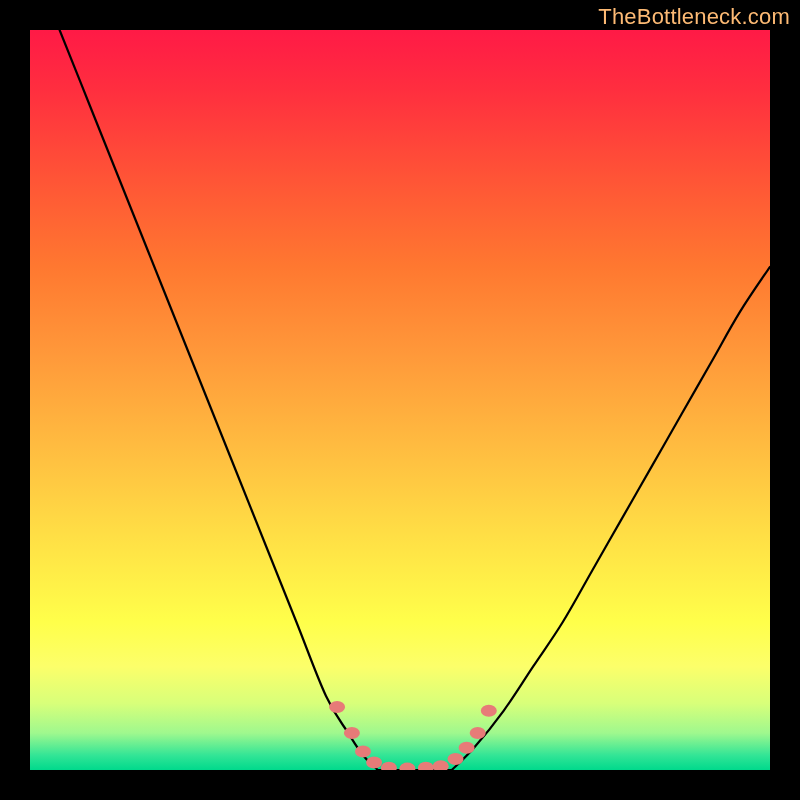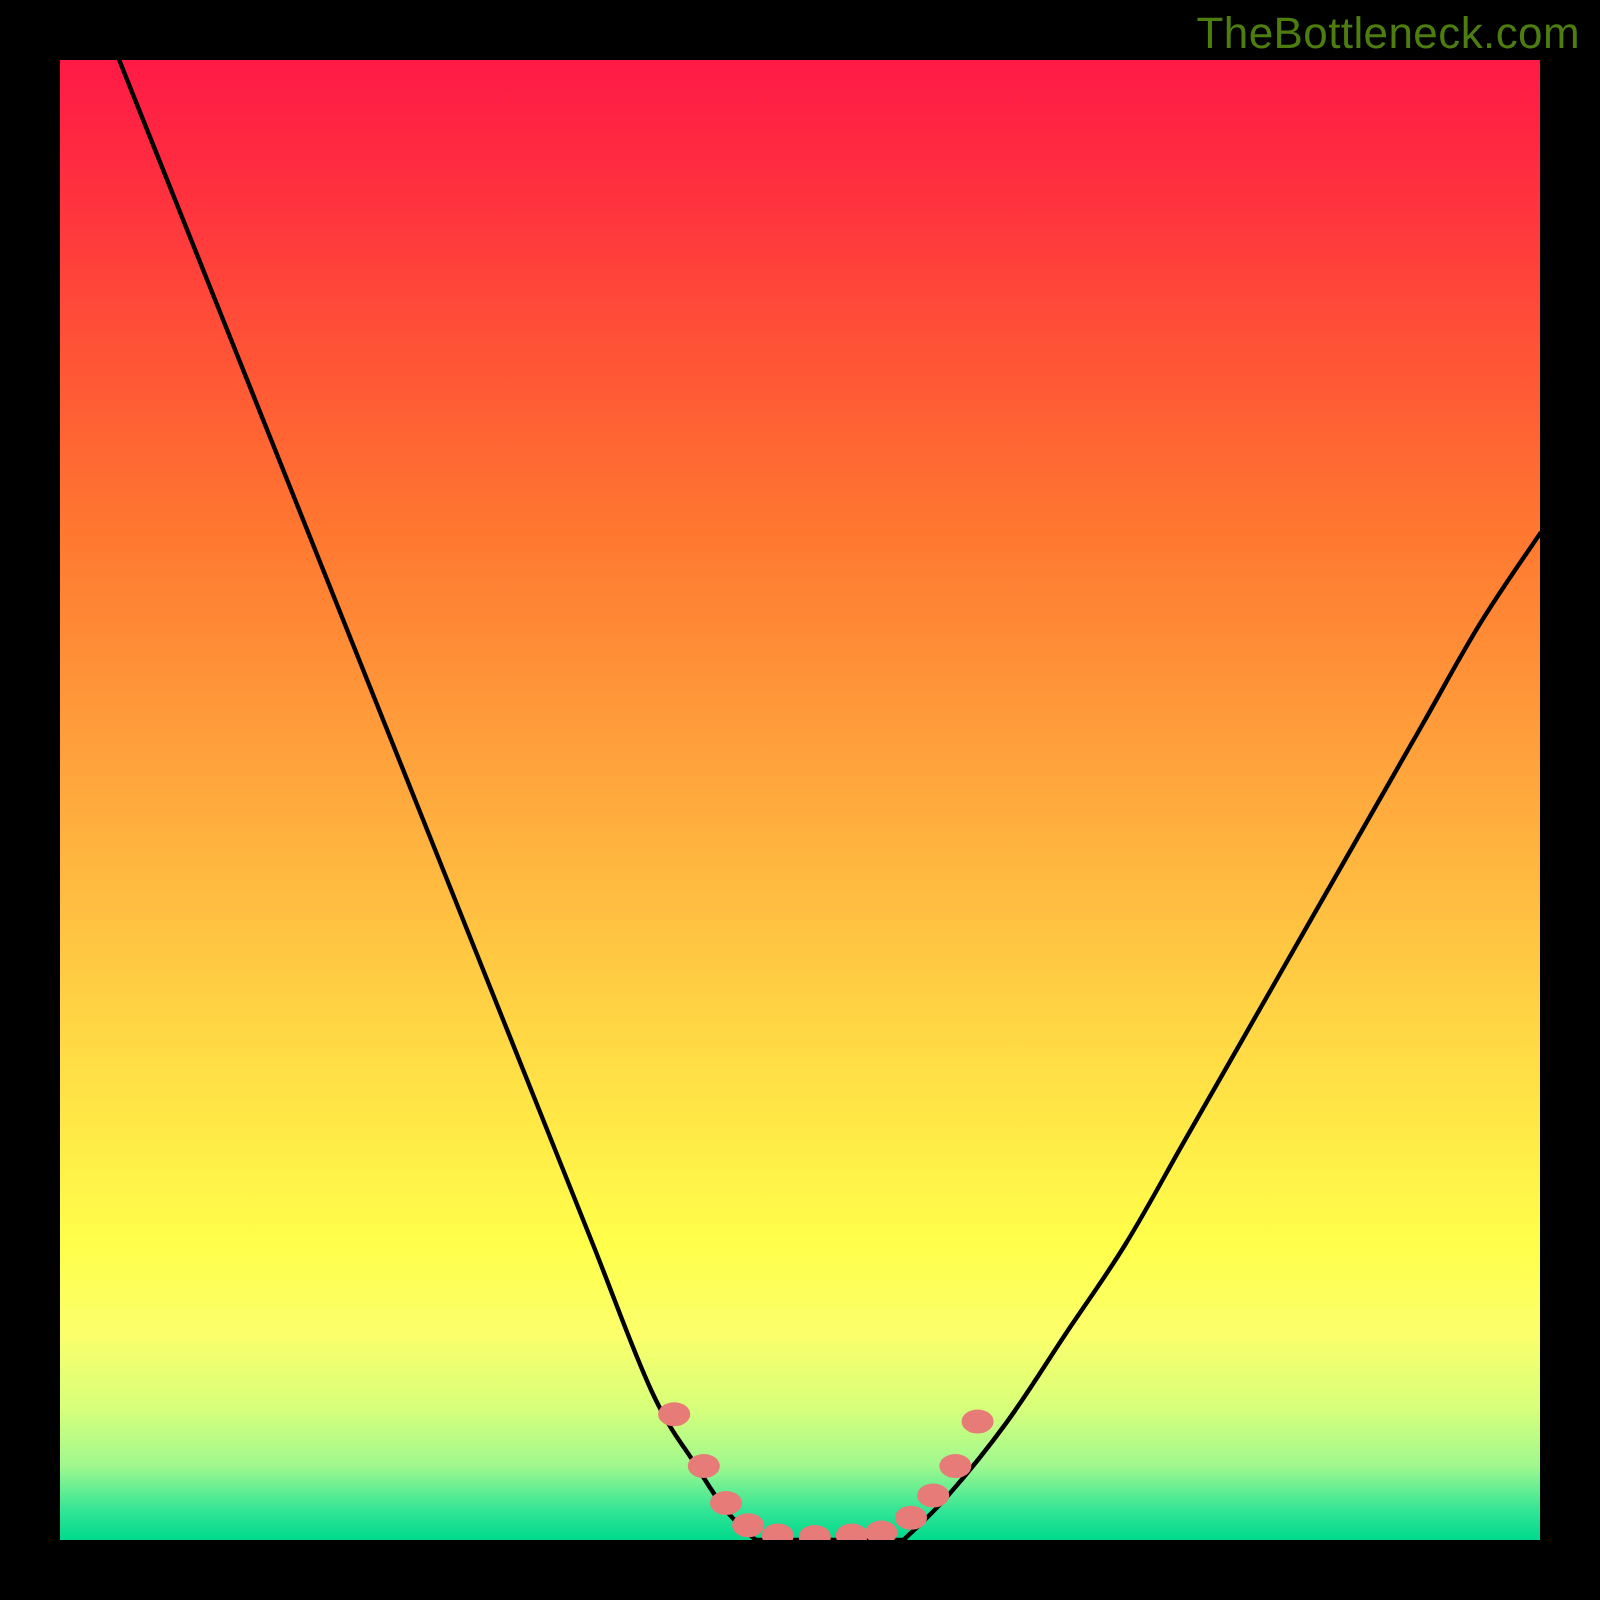--- a/index.html
+++ b/index.html
@@ -43,21 +43,21 @@
     position: absolute;
     left: 0; top: 0;
     width: 740px; height: 740px;
   }
   .watermark {
     position: absolute;
     top: 4px;
     right: 10px;
     font-family: Arial, Helvetica, sans-serif;
     font-size: 22px;
-    color: #4d7c0f;
+    color: #fdba74;
     letter-spacing: 0.2px;
     user-select: none;
   }
 </style>
 </head>
 <body>
 
 <div class="frame">
   <div class="watermark">TheBottleneck.com</div>
   <div class="plot-area">

